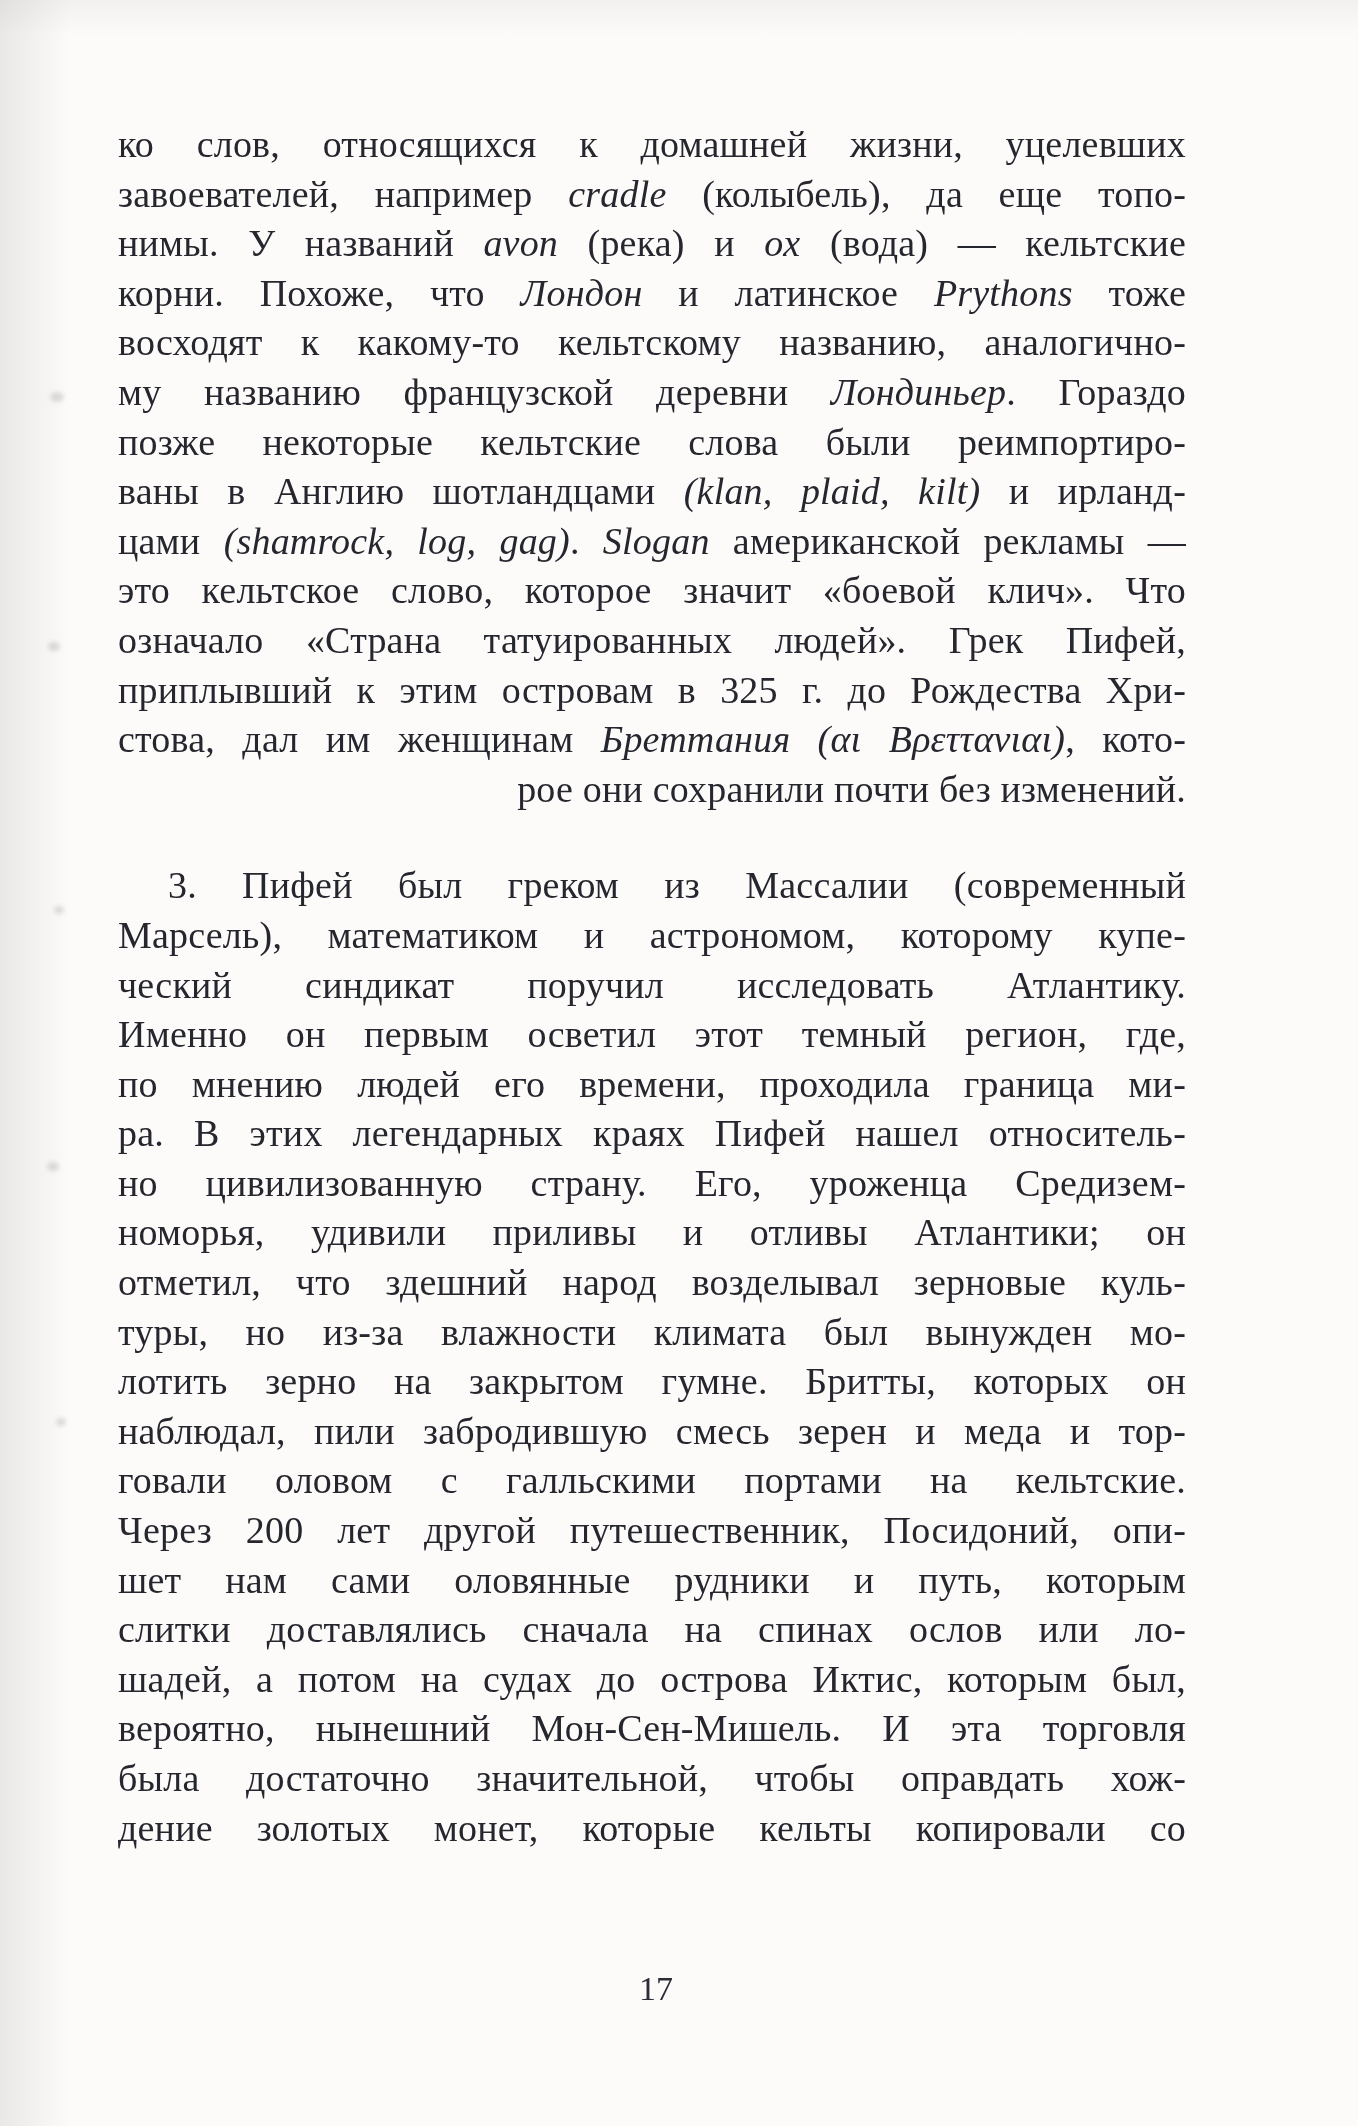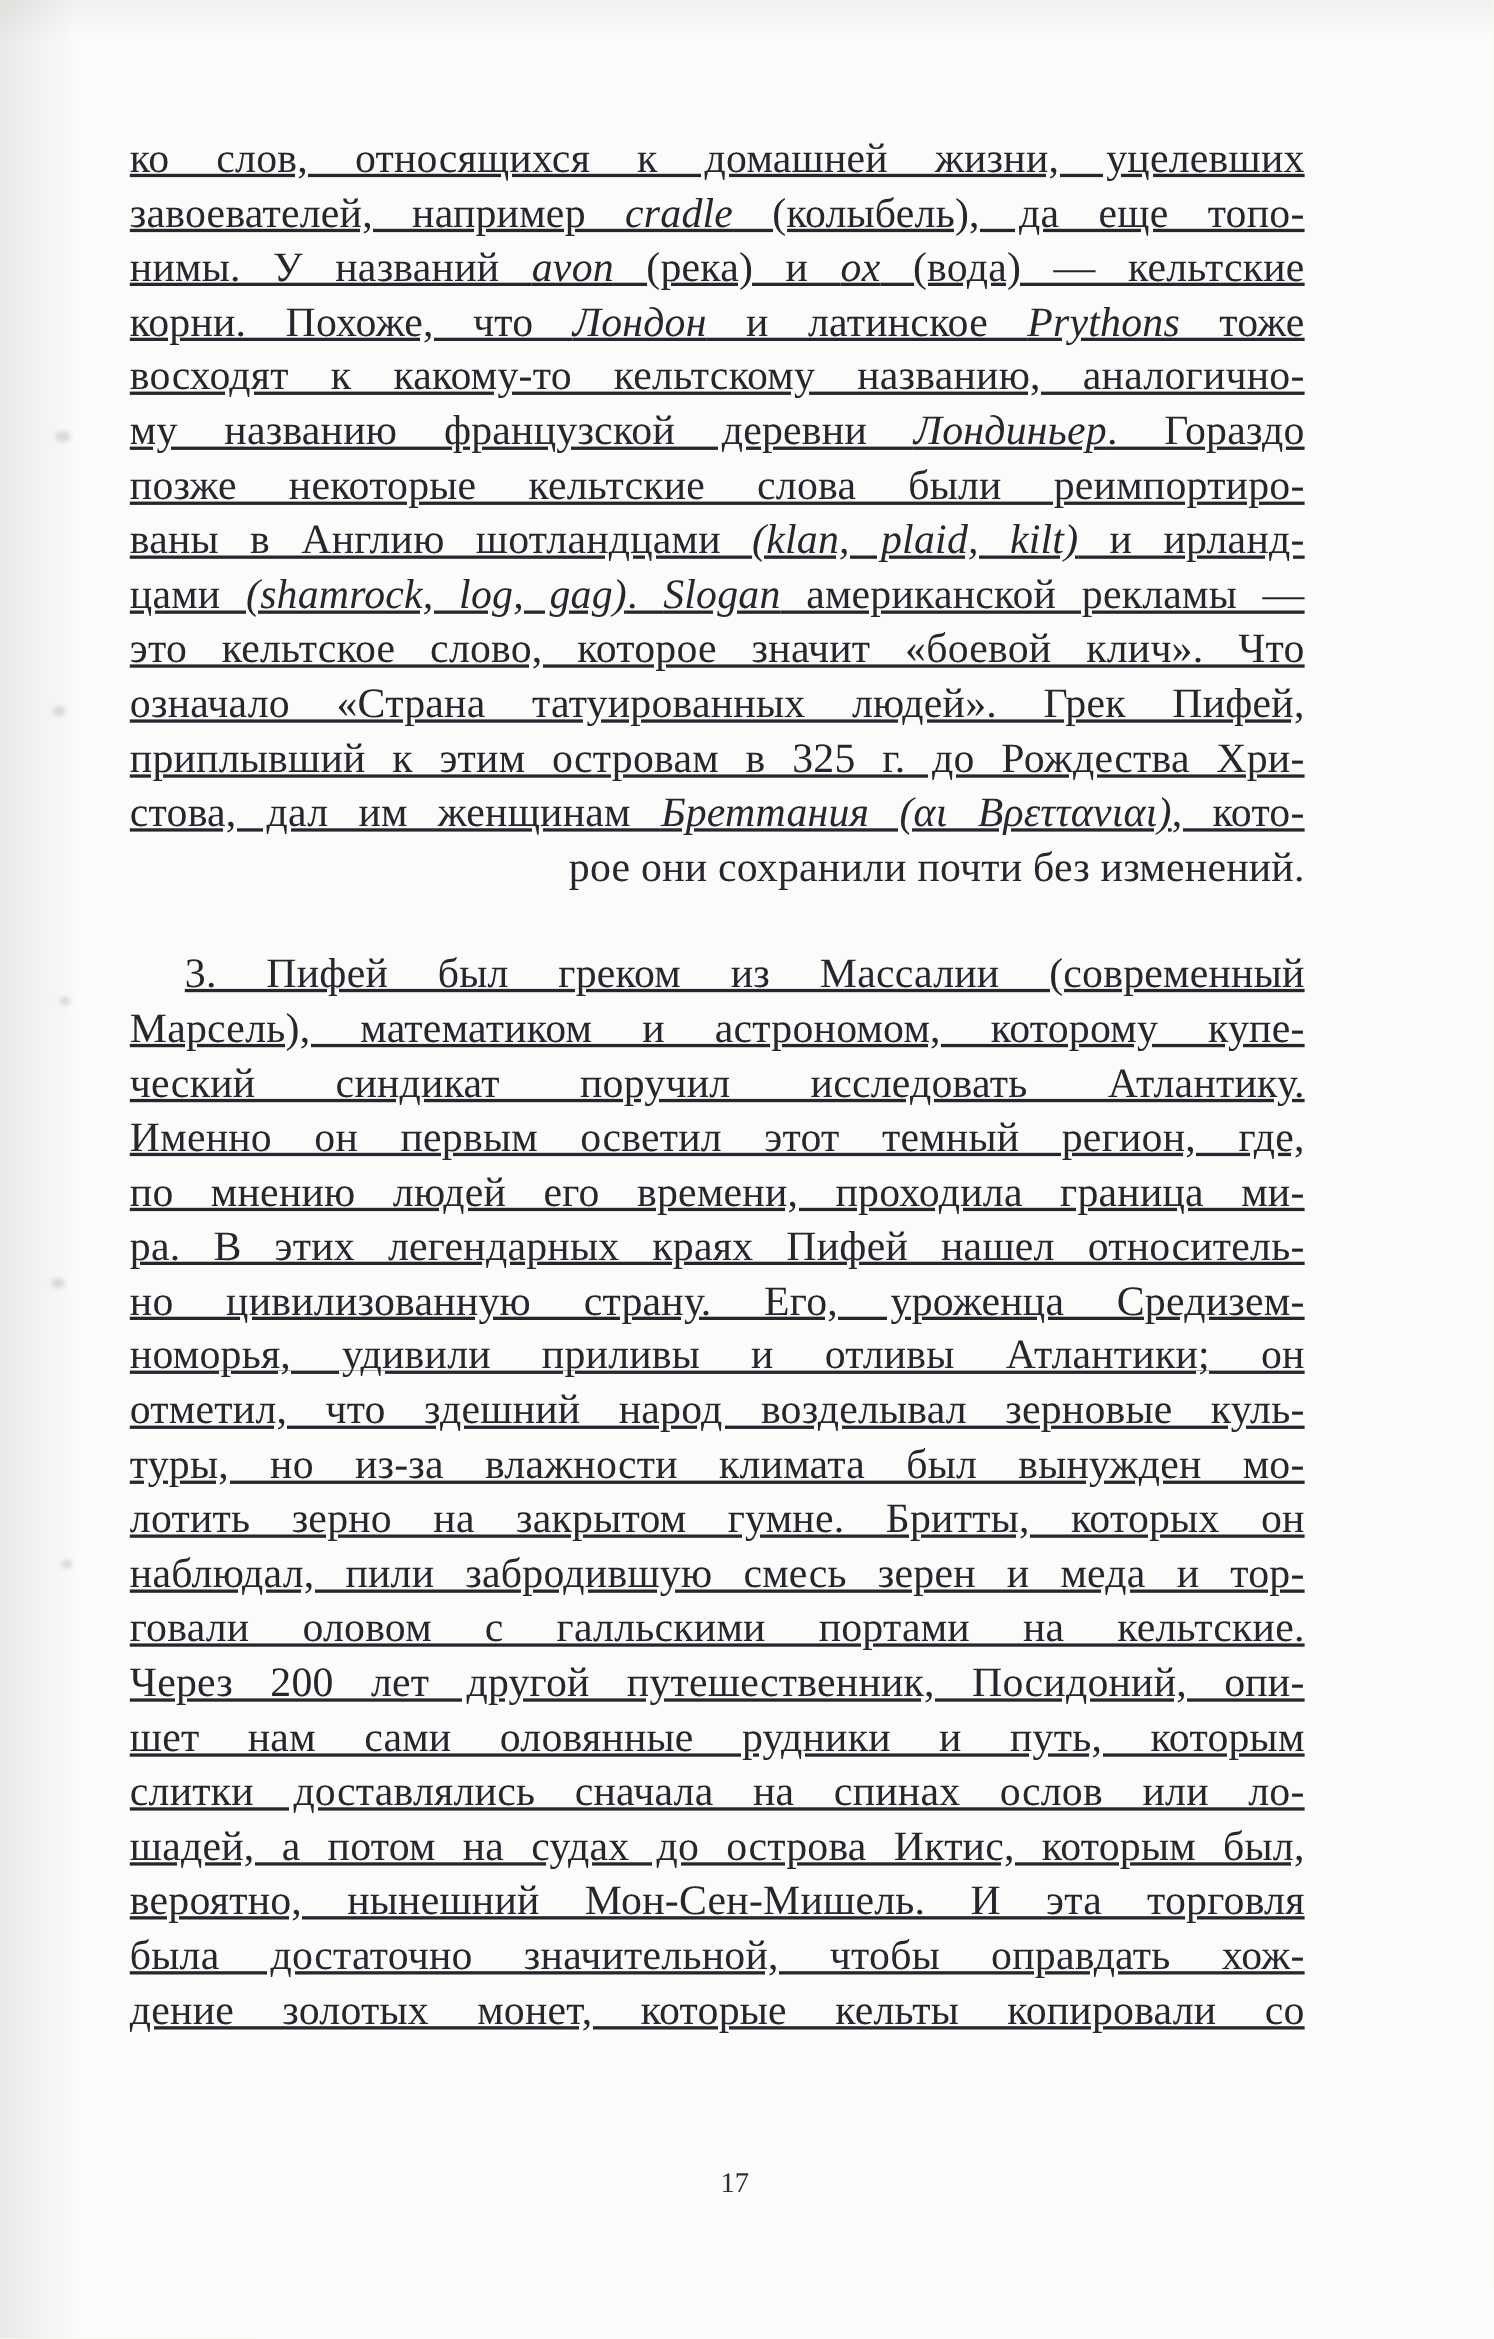--- a/index.html
+++ b/index.html
@@ -43,30 +43,30 @@
     position: absolute;
     left: 118px;
     top: 120px;
     width: 1068px;
     font-size: 38px;
     line-height: 49.6px;
     letter-spacing: 0.2px;
   }
   .paragraph + .paragraph { margin-top: 47px; }
   .line { text-align: right; }
-  .line.j { text-align: justify; text-align-last: justify; text-decoration: underline; }
+  .line.j { text-align: justify; text-align-last: justify; }
   .line.indent { text-indent: 50px; }
   .it { font-style: italic; }
   .page-number {
     position: absolute;
     top: 1970px;
-    left: 134px;
+    left: 122px;
     width: 1068px;
     text-align: center;
-    font-size: 26px;
+    font-size: 34px;
     color: #2c2c38;
   }
 </style>
 </head>
 <body>
 
 <div class="page">
   <div class="scan-edge-left"></div>
   <div class="scan-edge-top"></div>
   <div class="artifact" style="left:50px; top:392px; width:14px; height:10px;"></div>

